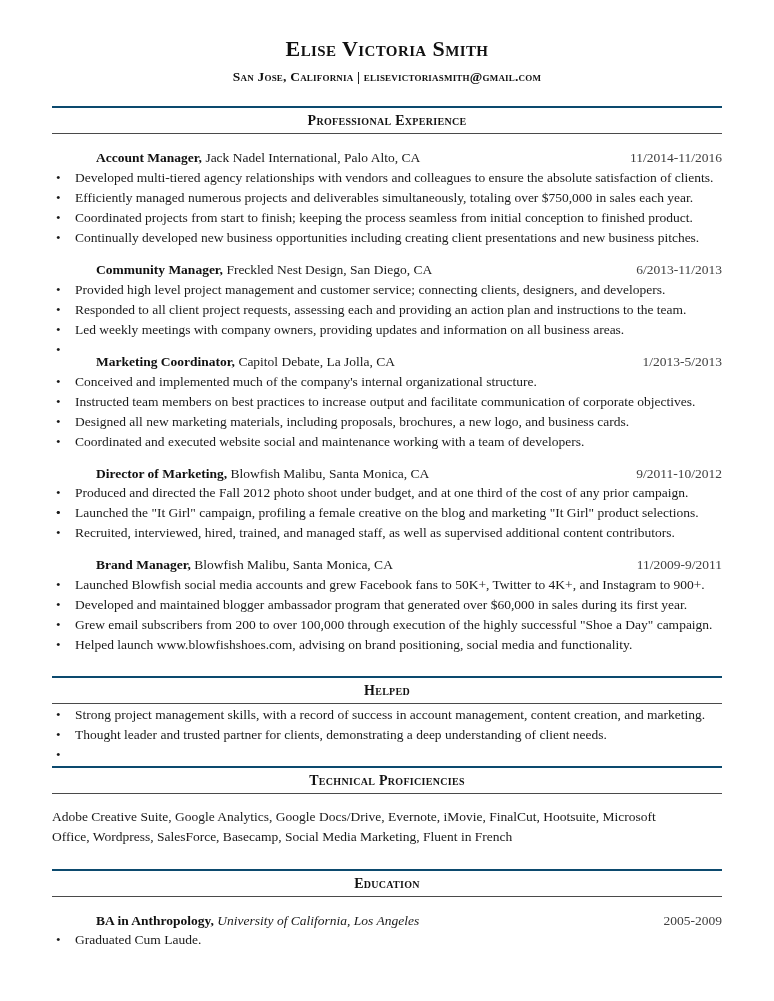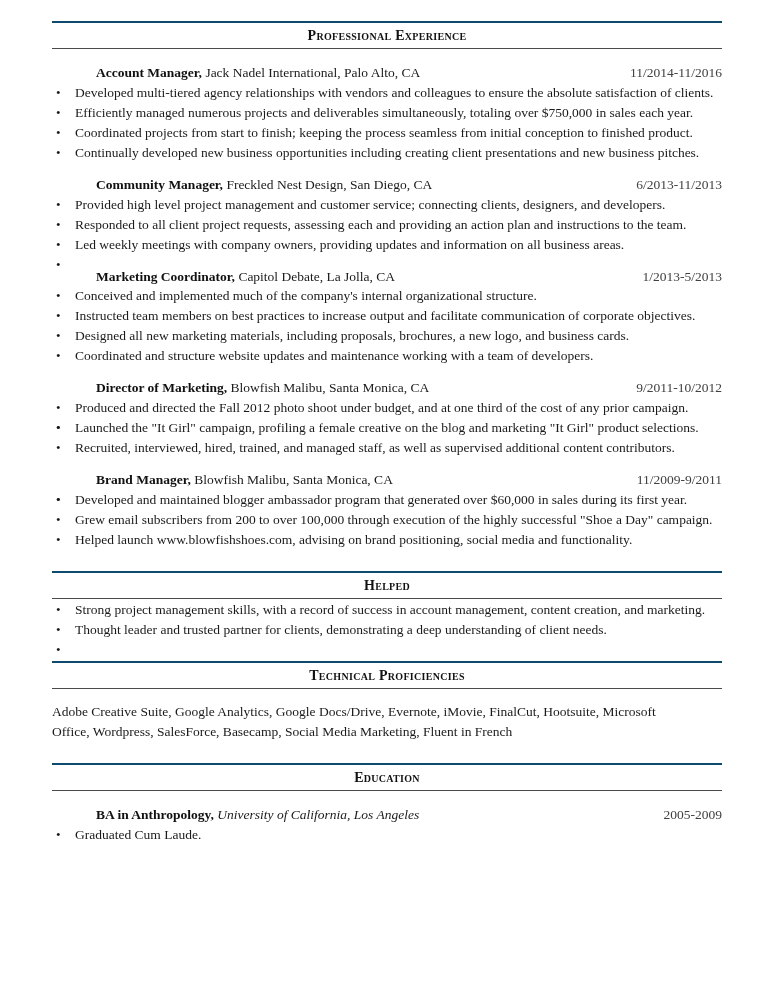--- a/index.html
+++ b/index.html
@@ -133,20 +133,24 @@
 
   .summary-list {
     margin-top: 22px;
   }
 </style>
 </head>
 <body>
 
 <div class="page">
 
+  <div class="doc-header">
+    <div class="name">Elise Victoria Smith</div>
+    <div class="contact">San Jose, California | elisevictoriasmith@gmail.com</div>
+  </div>
 
   <div class="section-head">
     <span class="section-head-title">Professional Experience</span>
   </div>
   <div id="experience-entries">
       <div class="entry">
         <div class="entry-head">
           <div class="entry-head-left"><span class="entry-title">Account Manager,</span><span class="entry-org"> Jack Nadel International, Palo Alto, CA</span></div>
           <div class="entry-date">11/2014-11/2016</div>
         </div>
@@ -171,42 +175,42 @@
       </div>
       <div class="entry">
         <div class="entry-head">
           <div class="entry-head-left"><span class="entry-title">Marketing Coordinator,</span><span class="entry-org"> Capitol Debate, La Jolla, CA</span></div>
           <div class="entry-date">1/2013-5/2013</div>
         </div>
         <ul class="bullets">
           <li><span class="bullet-dot">•</span><span>Conceived and implemented much of the company's internal organizational structure.</span></li>
           <li><span class="bullet-dot">•</span><span>Instructed team members on best practices to increase output and facilitate communication of corporate objectives.</span></li>
           <li><span class="bullet-dot">•</span><span>Designed all new marketing materials, including proposals, brochures, a new logo, and business cards.</span></li>
-          <li><span class="bullet-dot">•</span><span>Coordinated and structure website updates and maintenance working with a team of developers.</span></li>
+          <li><span class="bullet-dot">•</span><span>Coordinated and executed website social and maintenance working with a team of developers.</span></li>
         </ul>
       </div>
       <div class="entry">
         <div class="entry-head">
           <div class="entry-head-left"><span class="entry-title">Director of Marketing,</span><span class="entry-org"> Blowfish Malibu, Santa Monica, CA</span></div>
           <div class="entry-date">9/2011-10/2012</div>
         </div>
         <ul class="bullets">
           <li><span class="bullet-dot">•</span><span>Produced and directed the Fall 2012 photo shoot under budget, and at one third of the cost of any prior campaign.</span></li>
           <li><span class="bullet-dot">•</span></li>
           <li><span class="bullet-dot">•</span><span>Launched the "It Girl" campaign, profiling a female creative on the blog and marketing "It Girl" product selections.</span></li>
           <li><span class="bullet-dot">•</span><span>Recruited, interviewed, hired, trained, and managed staff, as well as supervised additional content contributors.</span></li>
         </ul>
       </div>
       <div class="entry">
         <div class="entry-head">
           <div class="entry-head-left"><span class="entry-title">Brand Manager,</span><span class="entry-org"> Blowfish Malibu, Santa Monica, CA</span></div>
           <div class="entry-date">11/2009-9/2011</div>
         </div>
         <ul class="bullets">
-          <li><span class="bullet-dot">•</span></li>
+          <li><span class="bullet-dot">•</span><span>Launched Blowfish social media accounts and grew Facebook fans to 50K+, Twitter to 4K+, and Instagram to 900+.</span></li>
           <li><span class="bullet-dot">•</span><span>Developed and maintained blogger ambassador program that generated over $60,000 in sales during its first year.</span></li>
           <li><span class="bullet-dot">•</span><span>Grew email subscribers from 200 to over 100,000 through execution of the highly successful "Shoe a Day" campaign.</span></li>
           <li><span class="bullet-dot">•</span><span>Helped launch www.blowfishshoes.com, advising on brand positioning, social media and functionality.</span></li>
         </ul>
       </div>
     </div>
 
   <div class="section-head">
     <span class="section-head-title">Helped</span>
   </div>

